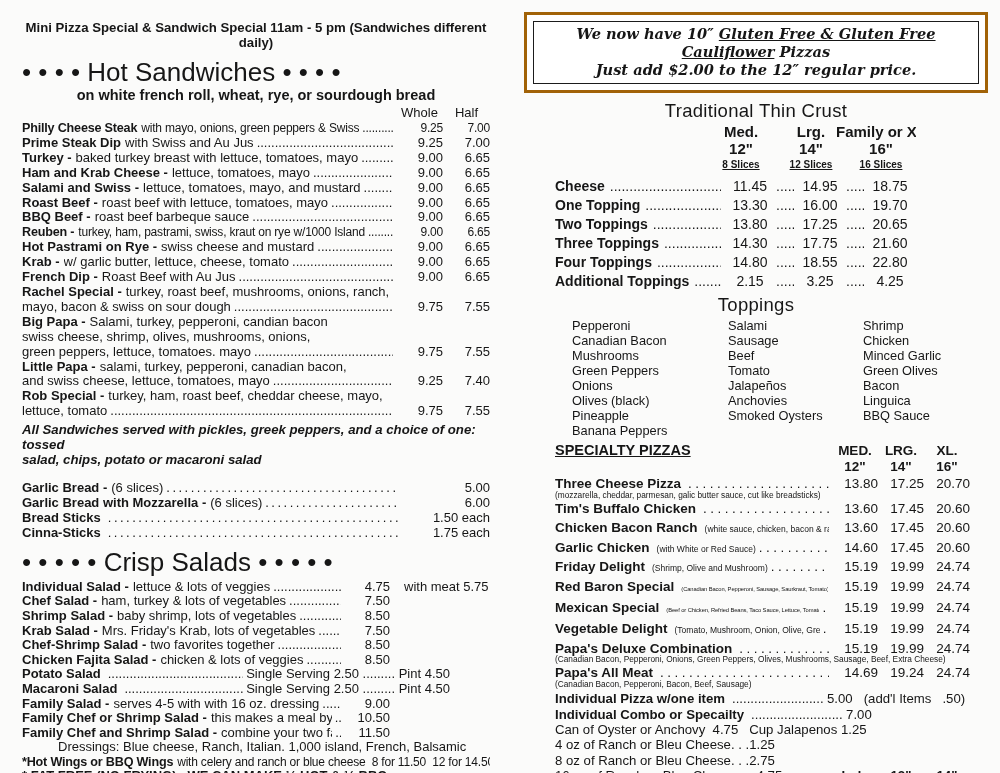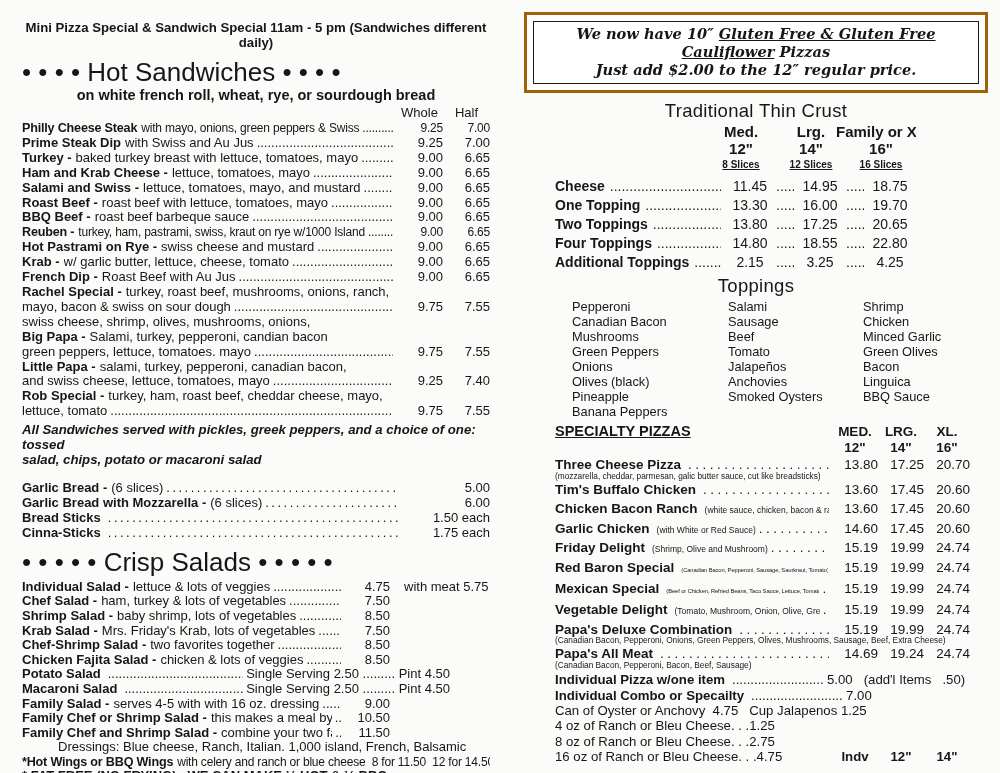--- a/index.html
+++ b/index.html
@@ -91,22 +91,22 @@
       <div class="line"><span class="b">Ham and Krab Cheese -</span><span class="t">lettuce, tomatoes, mayo</span><span class="dots"></span><span class="pc">9.00</span><span class="pc">6.65</span></div>
       <div class="line"><span class="b">Salami and Swiss -</span><span class="t">lettuce, tomatoes, mayo, and mustard</span><span class="dots"></span><span class="pc">9.00</span><span class="pc">6.65</span></div>
       <div class="line"><span class="b">Roast Beef -</span><span class="t">roast beef with lettuce, tomatoes, mayo</span><span class="dots"></span><span class="pc">9.00</span><span class="pc">6.65</span></div>
       <div class="line"><span class="b">BBQ Beef -</span><span class="t">roast beef barbeque sauce</span><span class="dots"></span><span class="pc">9.00</span><span class="pc">6.65</span></div>
       <div class="line condensed"><span class="b">Reuben -</span><span class="t">turkey, ham, pastrami, swiss, kraut on rye w/1000 Island</span><span class="dots"></span><span class="pc">9.00</span><span class="pc">6.65</span></div>
       <div class="line"><span class="b">Hot Pastrami on Rye -</span><span class="t">swiss cheese and mustard</span><span class="dots"></span><span class="pc">9.00</span><span class="pc">6.65</span></div>
       <div class="line"><span class="b">Krab -</span><span class="t">w/ garlic butter, lettuce, cheese, tomato</span><span class="dots"></span><span class="pc">9.00</span><span class="pc">6.65</span></div>
       <div class="line"><span class="b">French Dip -</span><span class="t">Roast Beef with Au Jus</span><span class="dots"></span><span class="pc">9.00</span><span class="pc">6.65</span></div>
       <div class="line"><span class="b">Rachel Special -</span><span class="t">turkey, roast beef, mushrooms, onions, ranch,</span></div>
       <div class="line"><span class="t">mayo, bacon &amp; swiss on sour dough</span><span class="dots"></span><span class="pc">9.75</span><span class="pc">7.55</span></div>
+      <div class="line"><span class="b">Big Papa -</span><span class="t">Salami, turkey, pepperoni, candian bacon</span></div>
       <div class="line"><span class="t">swiss cheese, shrimp, olives, mushrooms, onions,</span></div>
-      <div class="line"><span class="b">Big Papa -</span><span class="t">Salami, turkey, pepperoni, candian bacon</span></div>
       <div class="line"><span class="t">green peppers, lettuce, tomatoes. mayo</span><span class="dots"></span><span class="pc">9.75</span><span class="pc">7.55</span></div>
       <div class="line"><span class="b">Little Papa -</span><span class="t">salami, turkey, pepperoni, canadian bacon,</span></div>
       <div class="line"><span class="t">and swiss cheese, lettuce, tomatoes, mayo</span><span class="dots"></span><span class="pc">9.25</span><span class="pc">7.40</span></div>
       <div class="line"><span class="b">Rob Special -</span><span class="t">turkey, ham, roast beef, cheddar cheese, mayo,</span></div>
       <div class="line"><span class="t">lettuce, tomato</span><span class="dots"></span><span class="pc">9.75</span><span class="pc">7.55</span></div>
     </div>
   <div class="italic-note">
     <div>All Sandwiches served with pickles, greek peppers, and a choice of one: tossed</div>
     <div>salad, chips, potato or macaroni salad</div>
   </div>
@@ -143,20 +143,21 @@
     </div>
   </div>
   <div class="sec-title">Traditional Thin Crust</div>
   <div class="crust-col" id="crust-table">
       <div class="line hrow h1"><span class="spacer"></span><span class="pc hb">Med.</span><span class="pc hb">Lrg.</span><span class="pc hb">Family or XL</span></div>
       <div class="line hrow h2"><span class="spacer"></span><span class="pc hb">12"</span><span class="pc hb">14"</span><span class="pc hb">16"</span></div>
       <div class="line hrow h3"><span class="spacer"></span><span class="pc hb">8 Slices</span><span class="pc hb">12 Slices</span><span class="pc hb">16 Slices</span></div>
       <div class="line"><span class="b">Cheese</span><span class="dots"></span><span class="pc">11.45</span><span class="dots-sm"></span><span class="pc">14.95</span><span class="dots-sm"></span><span class="pc">18.75</span></div>
       <div class="line"><span class="b">One Topping</span><span class="dots"></span><span class="pc">13.30</span><span class="dots-sm"></span><span class="pc">16.00</span><span class="dots-sm"></span><span class="pc">19.70</span></div>
       <div class="line"><span class="b">Two Toppings</span><span class="dots"></span><span class="pc">13.80</span><span class="dots-sm"></span><span class="pc">17.25</span><span class="dots-sm"></span><span class="pc">20.65</span></div>
+      <div class="line"><span class="b">Three Toppings</span><span class="dots"></span><span class="pc">14.30</span><span class="dots-sm"></span><span class="pc">17.75</span><span class="dots-sm"></span><span class="pc">21.60</span></div>
       <div class="line"><span class="b">Four Toppings</span><span class="dots"></span><span class="pc">14.80</span><span class="dots-sm"></span><span class="pc">18.55</span><span class="dots-sm"></span><span class="pc">22.80</span></div>
       <div class="line"><span class="b">Additional Toppings</span><span class="dots"></span><span class="pc">2.15</span><span class="dots-sm"></span><span class="pc">3.25</span><span class="dots-sm"></span><span class="pc">4.25</span></div>
     </div>
   <div class="sec-title tops-title">Toppings</div>
   <div class="tops">
     <div class="tcol1" id="tcol1">
         <div class="top-item">Pepperoni</div>
         <div class="top-item">Canadian Bacon</div>
         <div class="top-item">Mushrooms</div>
         <div class="top-item">Green Peppers</div>

